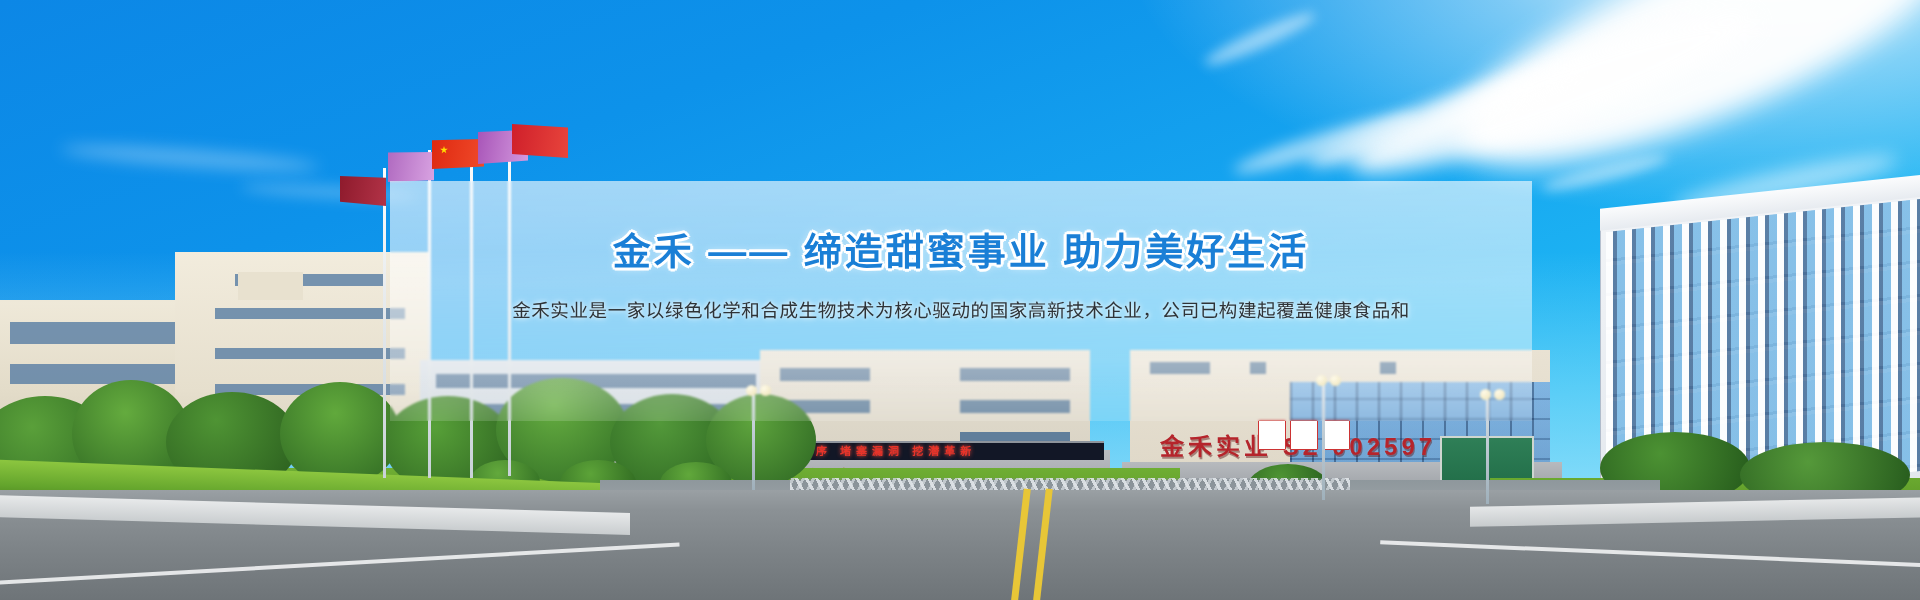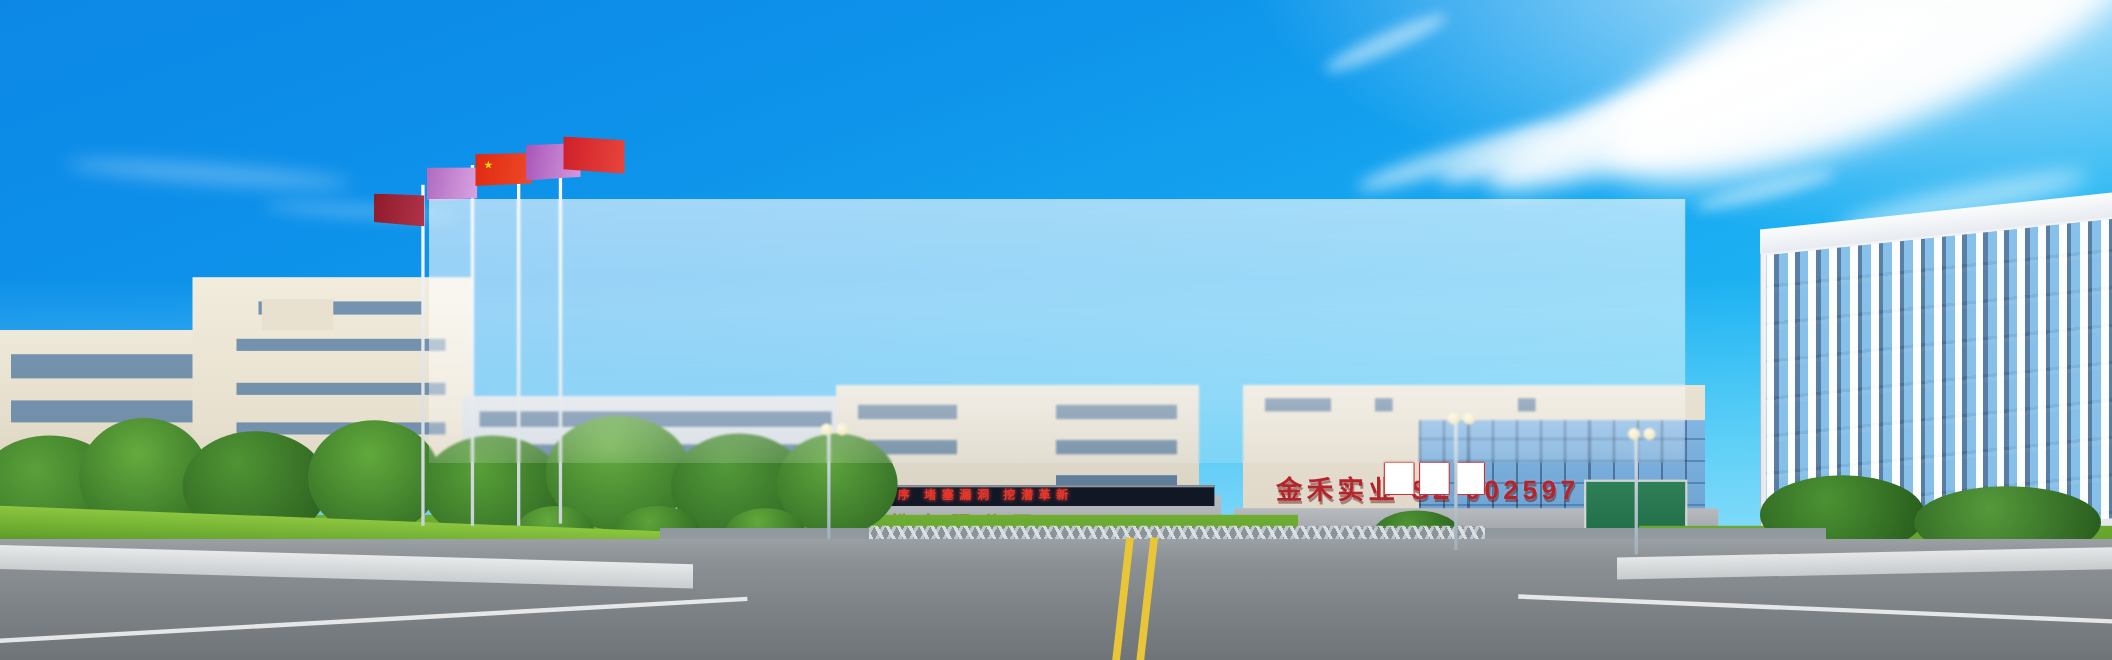--- a/index.html
+++ b/index.html
@@ -357,17 +357,19 @@
   <div class="lamp-head" style="left:1316px;bottom:214px;"></div>
   <div class="lamp-head" style="left:1330px;bottom:214px;"></div>
   <div class="lamp-pole" style="left:1486px;bottom:96px;height:110px;"></div>
   <div class="lamp-head" style="left:1480px;bottom:200px;"></div>
   <div class="lamp-head" style="left:1494px;bottom:200px;"></div>
   <div class="lamp-pole" style="left:752px;bottom:110px;height:100px;"></div>
   <div class="lamp-head" style="left:746px;bottom:204px;"></div>
   <div class="lamp-head" style="left:760px;bottom:204px;"></div>
 
   <div class="panel">
+    <div class="headline">金禾 —— 缔造甜蜜事业 助力美好生活</div>
     <div class="body-txt">
+      <div>金禾实业是一家以绿色化学和合成生物技术为核心驱动的国家高新技术企业，公司已构建起覆盖健康食品和</div>
     </div>
   </div>
 
 </div>
 
 </body></html>

